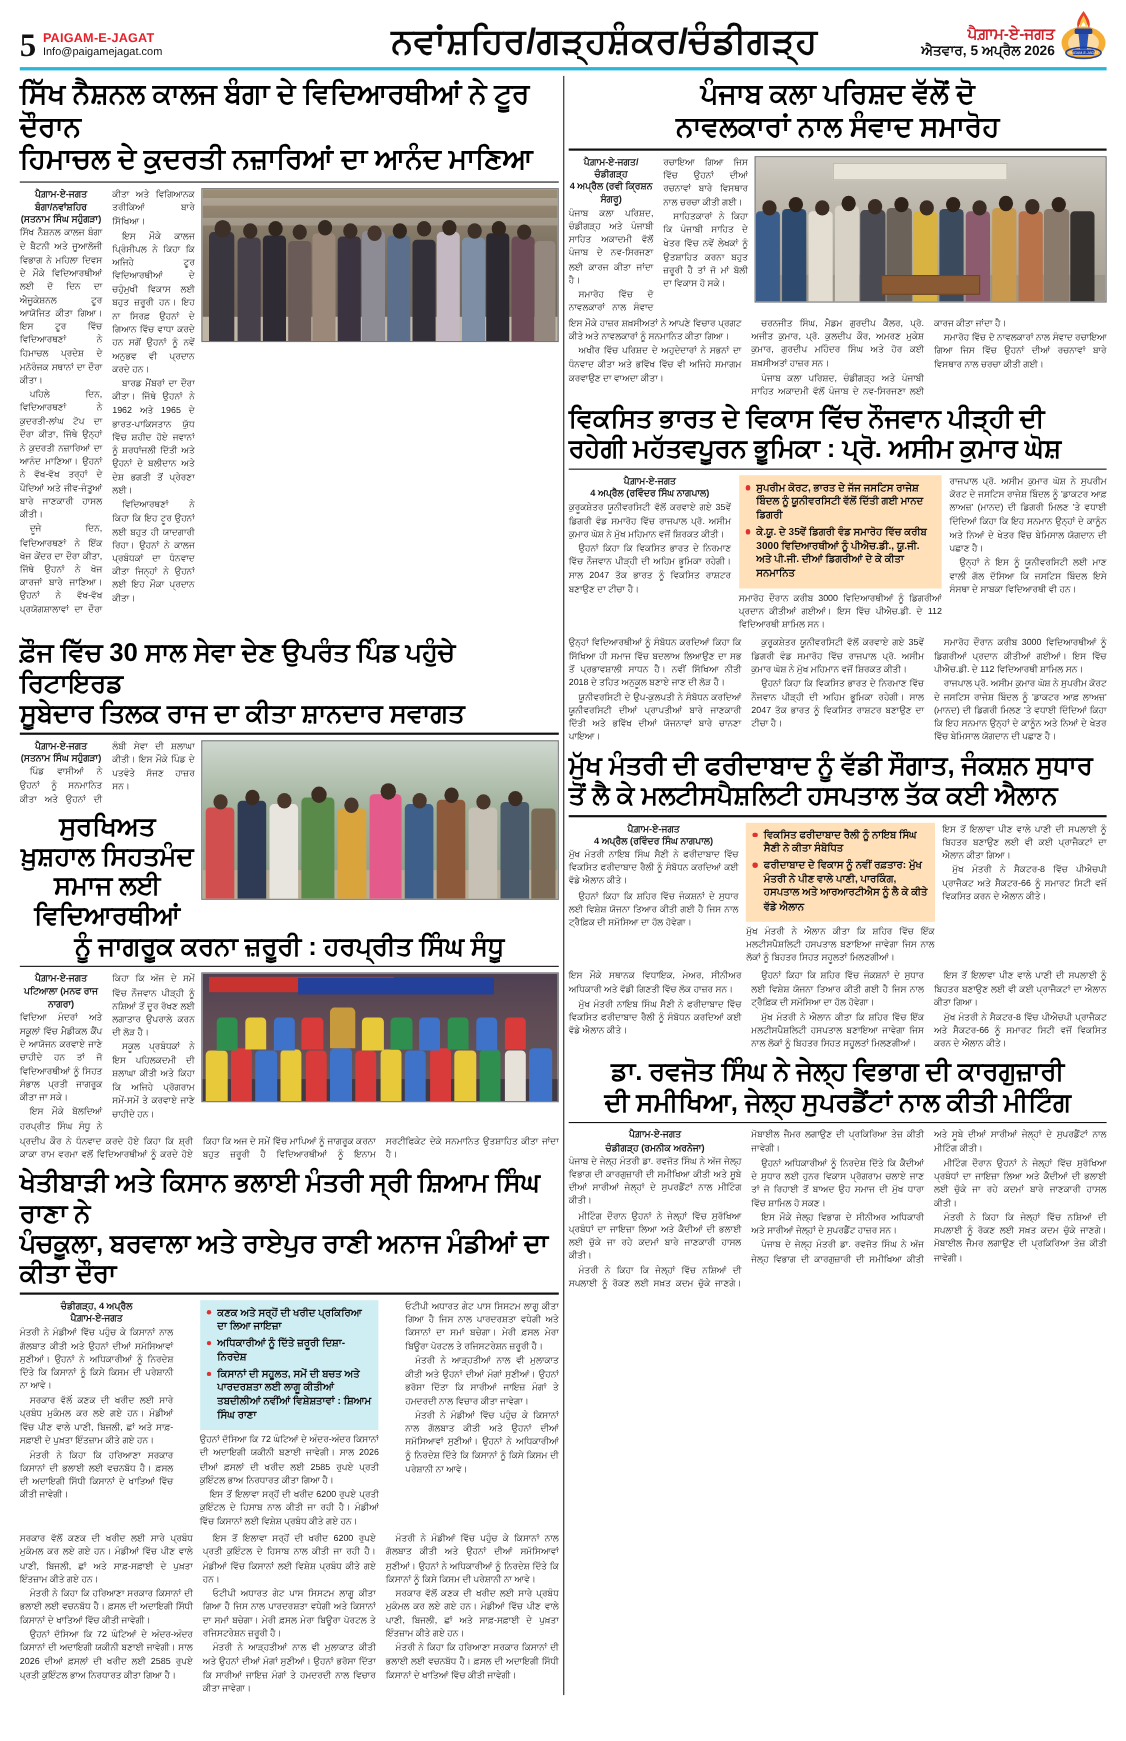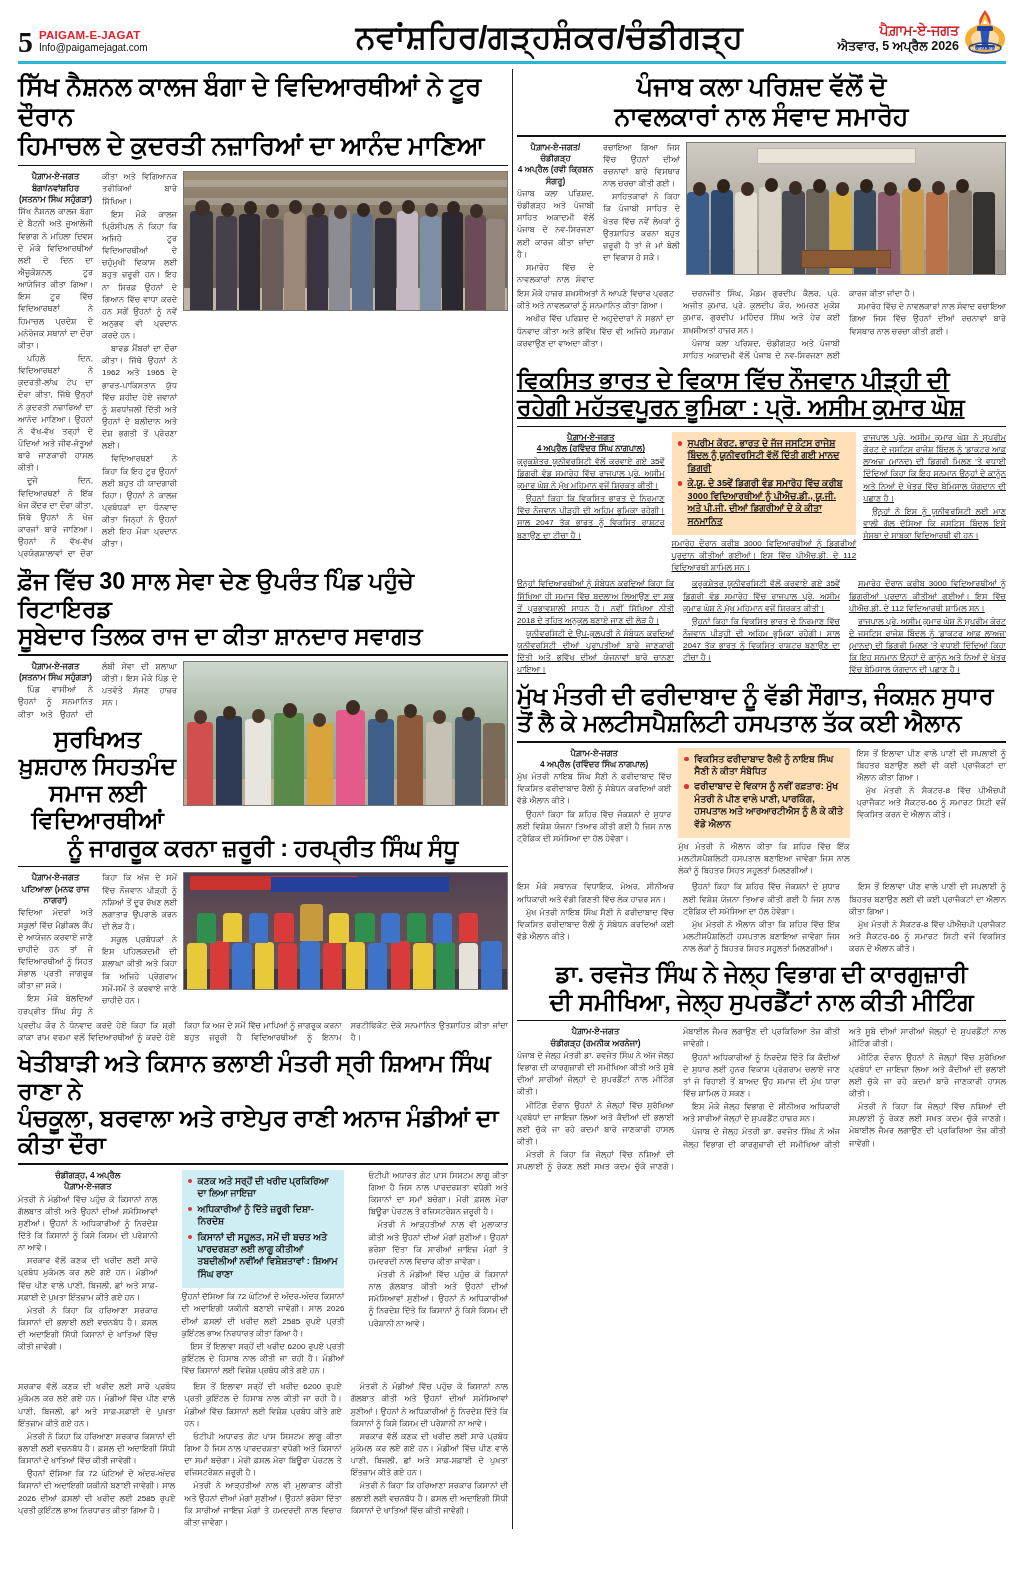--- a/index.html
+++ b/index.html
@@ -179,21 +179,21 @@
           </div>
           <p class="noind">ਸਿੱਖ ਨੈਸ਼ਨਲ ਕਾਲਜ ਬੰਗਾ ਦੇ ਬੈਟਨੀ ਅਤੇ ਜੂਆਲੋਜੀ ਵਿਭਾਗ ਨੇ ਮਹਿਲਾ ਦਿਵਸ ਦੇ ਮੌਕੇ ਵਿਦਿਆਰਥੀਆਂ ਲਈ ਦੋ ਦਿਨ ਦਾ ਐਜੂਕੇਸ਼ਨਲ ਟੂਰ ਆਯੋਜਿਤ ਕੀਤਾ ਗਿਆ। ਇਸ ਟੂਰ ਵਿੱਚ ਵਿਦਿਆਰਥਣਾਂ ਨੇ ਹਿਮਾਚਲ ਪ੍ਰਦੇਸ਼ ਦੇ ਮਨੋਰੰਜਕ ਸਥਾਨਾਂ ਦਾ ਦੌਰਾ ਕੀਤਾ।</p>
           <p>ਪਹਿਲੇ ਦਿਨ, ਵਿਦਿਆਰਥਣਾਂ ਨੇ ਕੁਦਰਤੀ-ਲਾਂਘ ਟੋਪ ਦਾ ਦੌਰਾ ਕੀਤਾ, ਜਿੱਥੇ ਉਨ੍ਹਾਂ ਨੇ ਕੁਦਰਤੀ ਨਜ਼ਾਰਿਆਂ ਦਾ ਆਨੰਦ ਮਾਣਿਆ। ਉਹਨਾਂ ਨੇ ਵੱਖ-ਵੱਖ ਤਰ੍ਹਾਂ ਦੇ ਪੌਦਿਆਂ ਅਤੇ ਜੀਵ-ਜੰਤੂਆਂ ਬਾਰੇ ਜਾਣਕਾਰੀ ਹਾਸਲ ਕੀਤੀ।</p>
           <p>ਦੂਜੇ ਦਿਨ, ਵਿਦਿਆਰਥਣਾਂ ਨੇ ਇੱਕ ਖੋਜ ਕੇਂਦਰ ਦਾ ਦੌਰਾ ਕੀਤਾ, ਜਿੱਥੇ ਉਹਨਾਂ ਨੇ ਖੋਜ ਕਾਰਜਾਂ ਬਾਰੇ ਜਾਣਿਆ। ਉਹਨਾਂ ਨੇ ਵੱਖ-ਵੱਖ ਪ੍ਰਯੋਗਸ਼ਾਲਾਵਾਂ ਦਾ ਦੌਰਾ ਕੀਤਾ ਅਤੇ ਵਿਗਿਆਨਕ ਤਰੀਕਿਆਂ ਬਾਰੇ ਸਿੱਖਿਆ।</p>
           <p>ਇਸ ਮੌਕੇ ਕਾਲਜ ਪ੍ਰਿੰਸੀਪਲ ਨੇ ਕਿਹਾ ਕਿ ਅਜਿਹੇ ਟੂਰ ਵਿਦਿਆਰਥੀਆਂ ਦੇ ਚਹੁੰਮੁਖੀ ਵਿਕਾਸ ਲਈ ਬਹੁਤ ਜ਼ਰੂਰੀ ਹਨ। ਇਹ ਨਾ ਸਿਰਫ਼ ਉਹਨਾਂ ਦੇ ਗਿਆਨ ਵਿੱਚ ਵਾਧਾ ਕਰਦੇ ਹਨ ਸਗੋਂ ਉਹਨਾਂ ਨੂੰ ਨਵੇਂ ਅਨੁਭਵ ਵੀ ਪ੍ਰਦਾਨ ਕਰਦੇ ਹਨ।</p>
           <p>ਬਾਰਡ ਮੈਂਬਰਾਂ ਦਾ ਦੌਰਾ ਕੀਤਾ। ਜਿੱਥੇ ਉਹਨਾਂ ਨੇ 1962 ਅਤੇ 1965 ਦੇ ਭਾਰਤ-ਪਾਕਿਸਤਾਨ ਯੁੱਧ ਵਿੱਚ ਸ਼ਹੀਦ ਹੋਏ ਜਵਾਨਾਂ ਨੂੰ ਸ਼ਰਧਾਂਜਲੀ ਦਿੱਤੀ ਅਤੇ ਉਹਨਾਂ ਦੇ ਬਲੀਦਾਨ ਅਤੇ ਦੇਸ਼ ਭਗਤੀ ਤੋਂ ਪ੍ਰੇਰਣਾ ਲਈ।</p>
           <p>ਵਿਦਿਆਰਥਣਾਂ ਨੇ ਕਿਹਾ ਕਿ ਇਹ ਟੂਰ ਉਹਨਾਂ ਲਈ ਬਹੁਤ ਹੀ ਯਾਦਗਾਰੀ ਰਿਹਾ। ਉਹਨਾਂ ਨੇ ਕਾਲਜ ਪ੍ਰਬੰਧਕਾਂ ਦਾ ਧੰਨਵਾਦ ਕੀਤਾ ਜਿਨ੍ਹਾਂ ਨੇ ਉਹਨਾਂ ਲਈ ਇਹ ਮੌਕਾ ਪ੍ਰਦਾਨ ਕੀਤਾ।</p>
         </div>
       </div>
 
-      <div style="margin-top:8px;">
+      <div style="margin-top:20px;">
         <div class="hl hl-lg hl-block">
           <div>ਫ਼ੌਜ ਵਿੱਚ 30 ਸਾਲ ਸੇਵਾ ਦੇਣ ਉਪਰੰਤ ਪਿੰਡ ਪਹੁੰਚੇ ਰਿਟਾਇਰਡ</div>
           <div>ਸੂਬੇਦਾਰ ਤਿਲਕ ਰਾਜ ਦਾ ਕੀਤਾ ਸ਼ਾਨਦਾਰ ਸਵਾਗਤ</div>
         </div>
         <div class="hrule"></div>
 
         <div class="figwrap" style="width:325px;">
           <div class="photo" style="width:325px;height:145px;">
             <div style="position:absolute;inset:0;background:linear-gradient(180deg,#cfd8cf 0%,#9fb09a 45%,#8d9b86 100%)"></div>
             <div style="position:absolute;left:0;right:0;bottom:0;height:26px;background:#b8ac94"></div>
@@ -397,21 +397,21 @@
         </div>
         <div class="bodytext cols3" style="margin-top:2px;">
           <p class="noind">ਇਸ ਮੌਕੇ ਹਾਜ਼ਰ ਸ਼ਖ਼ਸੀਅਤਾਂ ਨੇ ਆਪਣੇ ਵਿਚਾਰ ਪ੍ਰਗਟ ਕੀਤੇ ਅਤੇ ਨਾਵਲਕਾਰਾਂ ਨੂੰ ਸਨਮਾਨਿਤ ਕੀਤਾ ਗਿਆ।</p>
           <p>ਅਖੀਰ ਵਿੱਚ ਪਰਿਸ਼ਦ ਦੇ ਅਹੁਦੇਦਾਰਾਂ ਨੇ ਸਭਨਾਂ ਦਾ ਧੰਨਵਾਦ ਕੀਤਾ ਅਤੇ ਭਵਿੱਖ ਵਿੱਚ ਵੀ ਅਜਿਹੇ ਸਮਾਗਮ ਕਰਵਾਉਣ ਦਾ ਵਾਅਦਾ ਕੀਤਾ।</p>
           <p>ਚਰਨਜੀਤ ਸਿੰਘ, ਮੈਡਮ ਗੁਰਦੀਪ ਕੈਲਰ, ਪ੍ਰੋ. ਅਜੀਤ ਕੁਮਾਰ, ਪ੍ਰੋ. ਕੁਲਦੀਪ ਕੌਰ, ਅਮਰਣ ਮੁਕੇਸ਼ ਕੁਮਾਰ, ਗੁਰਦੀਪ ਮਹਿੰਦਰ ਸਿੰਘ ਅਤੇ ਹੋਰ ਕਈ ਸ਼ਖ਼ਸੀਅਤਾਂ ਹਾਜ਼ਰ ਸਨ।</p>
           <p>ਪੰਜਾਬ ਕਲਾ ਪਰਿਸ਼ਦ, ਚੰਡੀਗੜ੍ਹ ਅਤੇ ਪੰਜਾਬੀ ਸਾਹਿਤ ਅਕਾਦਮੀ ਵੱਲੋਂ ਪੰਜਾਬ ਦੇ ਨਵ-ਸਿਰਜਣਾ ਲਈ ਕਾਰਜ ਕੀਤਾ ਜਾਂਦਾ ਹੈ।</p>
           <p>ਸਮਾਰੋਹ ਵਿੱਚ ਦੋ ਨਾਵਲਕਾਰਾਂ ਨਾਲ ਸੰਵਾਦ ਰਚਾਇਆ ਗਿਆ ਜਿਸ ਵਿੱਚ ਉਹਨਾਂ ਦੀਆਂ ਰਚਨਾਵਾਂ ਬਾਰੇ ਵਿਸਥਾਰ ਨਾਲ ਚਰਚਾ ਕੀਤੀ ਗਈ।</p>
         </div>
       </div>
 
-      <div style="margin-top:5px;text-decoration:underline;">
+      <div style="margin-top:5px;">
         <div class="hl hl-lg hl-block">
           <div>ਵਿਕਸਿਤ ਭਾਰਤ ਦੇ ਵਿਕਾਸ ਵਿੱਚ ਨੌਜਵਾਨ ਪੀੜ੍ਹੀ ਦੀ</div>
           <div>ਰਹੇਗੀ ਮਹੱਤਵਪੂਰਨ ਭੂਮਿਕਾ : ਪ੍ਰੋ. ਅਸੀਮ ਕੁਮਾਰ ਘੋਸ਼</div>
         </div>
         <div class="hrule"></div>
 
         <div style="display:flex; gap:7px; align-items:flex-start;">
           <div style="width:155px;">
             <div class="bodytext">
               <div class="dateline">

